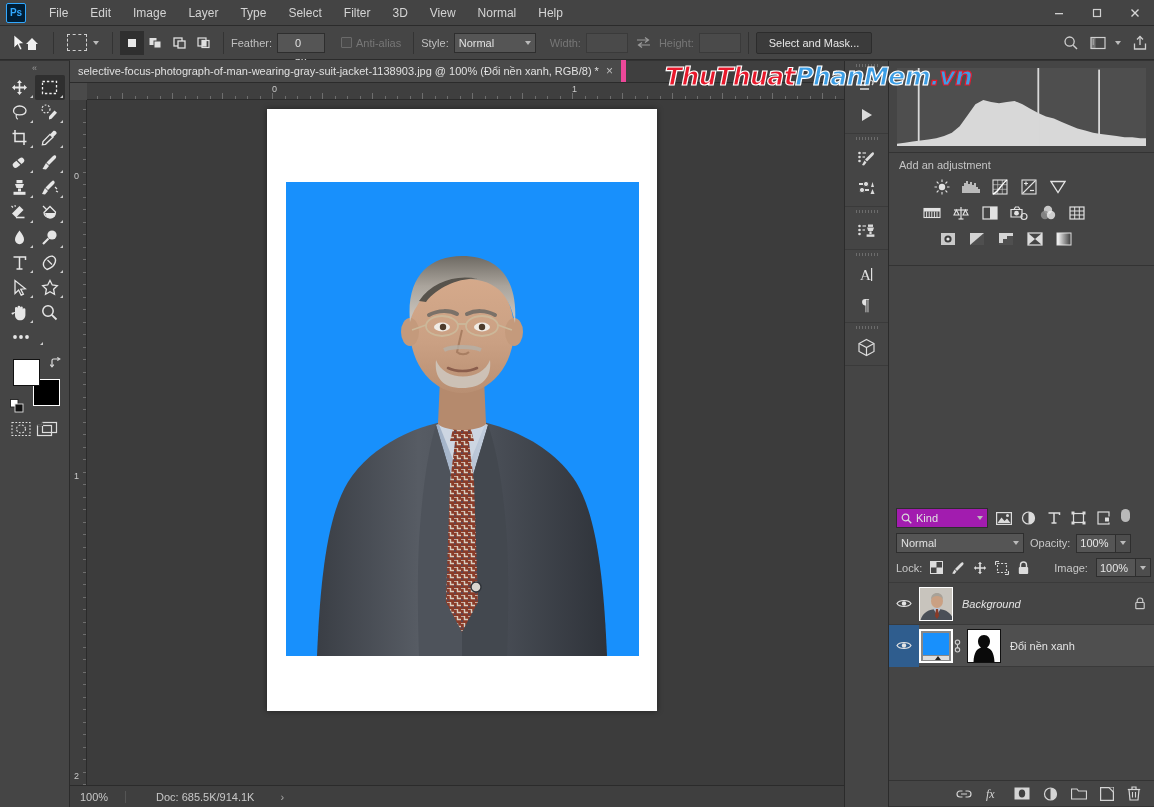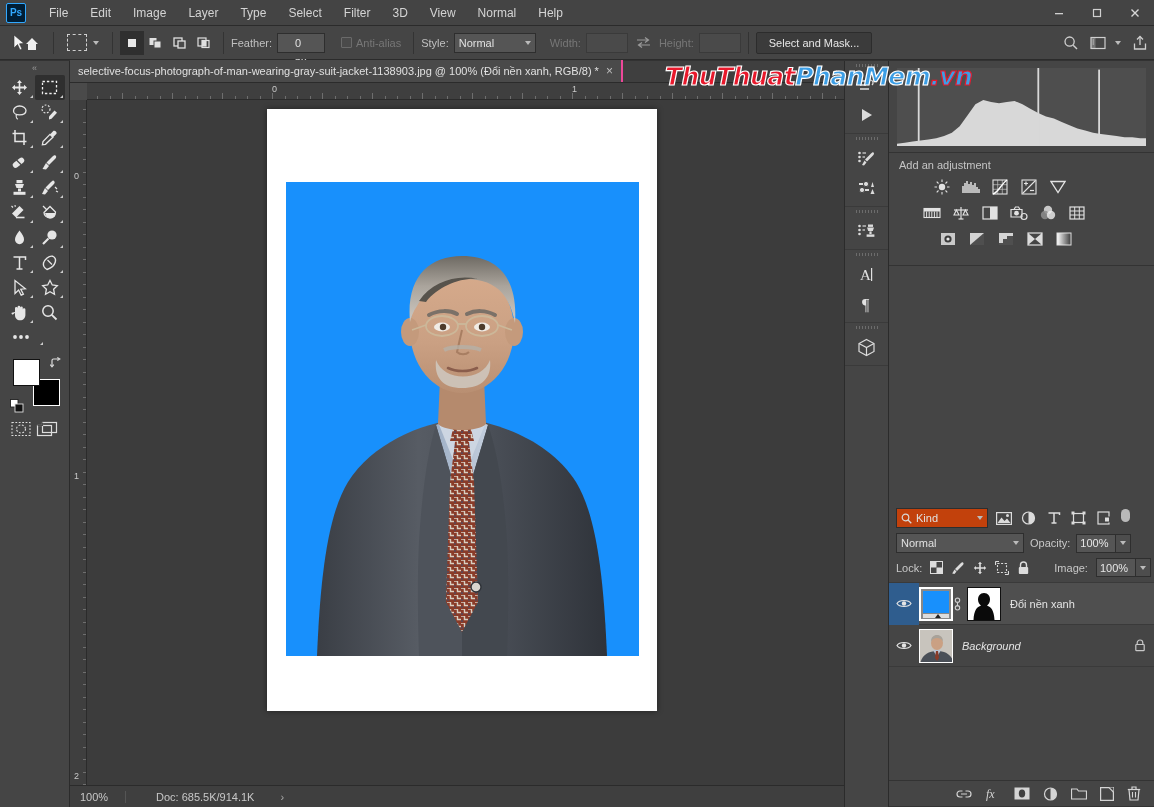--- a/index.html
+++ b/index.html
@@ -109,21 +109,21 @@
     position: absolute; left: 70px; right: 310px; top: 0; bottom: 0;
     background: #3c3c3c;
   }
   .doctab-row {
     height: 22px; background: #3f3f3f; display: flex; align-items: flex-end;
     border-bottom: 1px solid #2b2b2b; position: relative;
   }
   .doctab {
     background: #4a4a4a; height: 22px; display: flex; align-items: center;
     padding: 0 8px; font-size: 11px; color: #e0e0e0; gap: 7px;
-    border-right: 2px solid #ec4899; max-width: 600px;
+    border-right: 5px solid #ec4899; max-width: 600px;
   }
   .doctab .close-x { color: #bdbdbd; font-size: 12px; line-height: 1; }
   .tab-arrows { position:absolute; right: 4px; bottom: 4px; color:#aaa; font-size:10px; letter-spacing:-1px;}
 
   .ruler-h { position: absolute; left: 0; right: 0; top: 22px; height: 17px; background: #3f3f3f; border-bottom: 1px solid #2b2b2b; overflow:hidden;}
   .ruler-v { position: absolute; left: 0; top: 22px; width: 17px; bottom: 22px; background: #3f3f3f; border-right: 1px solid #2b2b2b; overflow:hidden;}
   .ruler-corner { position: absolute; left: 0; top: 22px; width: 17px; height: 17px; background: #4a4a4a; z-index: 3; }
   .rtick { position: absolute; background: #6e6e6e; }
   .rlabel { position: absolute; font-size: 9px; color: #c9c9c9; }
   .canvas-viewport {
@@ -182,21 +182,21 @@
   .hist-body { padding: 7px 8px 6px 8px; }
   .hist-canvas { height: 78px; background: #4e4e4e; position: relative; overflow: hidden; }
   .adj-body { padding: 6px 8px 10px 10px; }
   .adj-title { font-size: 11px; color: #c5c5c5; margin-bottom: 6px; }
   .adj-row { display: flex; gap: 7px; margin-bottom: 7px; }
   .adj-ic { width: 22px; height: 19px; display: flex; align-items: center; justify-content: center; color: #e2e2e2; }
 
   
   .lay-row1 { display: flex; align-items: center; padding: 5px 7px 4px 7px; gap: 6px; }
   .kindsel {
-    background: #c2410c; border: 1px solid #2e2e2e; height: 20px; width: 92px;
+    background: #a21caf; border: 1px solid #2e2e2e; height: 20px; width: 92px;
     display: flex; align-items: center; gap: 4px; padding: 0 4px; font-size: 11px; color: #e0e0e0;
   }
   .kindsel .cv { margin-left: auto; }
   .lay-filter-ic { width: 19px; height: 19px; display:flex; align-items:center; justify-content:center; color:#dcdcdc;}
   .toggle-pill { width: 12px; height: 19px; display:flex; align-items:flex-start; justify-content:center;}
   .toggle-pill i { width:9px;height:13px;background:#b9b9b9;border-radius:5px; display:block;}
   .lay-row2 { display: flex; align-items: center; padding: 1px 7px 4px 7px; gap: 6px; }
   .blendsel {
     background: #555; border: 1px solid #2e2e2e; height: 20px; width: 128px;
     display: flex; align-items: center; justify-content: space-between; padding: 0 4px;
@@ -1131,46 +1131,20 @@
         <div style="display:flex;">
           <div class="numfield">100%</div>
           <div class="numcv">
               <span class="tiny-caret" style="margin:0"></span>
             </div>
         </div>
       </div>
 
       <div class="layer-list">
 
-        <div class="layer-item selected">
-          <div class="eye-cell sel-bar">
-            <svg width="16" height="11" viewBox="0 0 16 11">
-                <path d="M1 5.5 C3.5 1.5 12.5 1.5 15 5.5 C12.5 9.5 3.5 9.5 1 5.5 Z" fill="none" stroke="#e4e4e4" stroke-width="1.2"></path>
-                <circle cx="8" cy="5.5" r="2.2" fill="#e4e4e4"></circle>
-              </svg>
-          </div>
-          <div class="thumb sel-border">
-            <div style="position:absolute;inset:2px 2px 6px 2px;background:#1890fc;"></div>
-            <div style="position:absolute;left:2px;right:2px;bottom:1px;height:4px;background:#ddd;"></div>
-            <div style="position:absolute;left:14px;bottom:1px;width:0;height:0;border-left:3px solid transparent;border-right:3px solid transparent;border-bottom:4px solid #222;"></div>
-          </div>
-          <div class="linkic">
-            <svg width="9" height="16" viewBox="0 0 9 16">
-                <path d="M4.5 2 a2.2 2.2 0 0 1 0 4.4 a2.2 2.2 0 0 1 0 -4.4 M4.5 9.6 a2.2 2.2 0 0 1 0 4.4 a2.2 2.2 0 0 1 0 -4.4 M4.5 6 V10" fill="none" stroke="#cfcfcf" stroke-width="1.1"></path>
-              </svg>
-          </div>
-          <div class="thumb">
-            <div style="position:absolute;inset:0;background:#fff;"></div>
-            <svg width="32" height="32" viewBox="0 0 32 32" style="position:absolute;inset:0;">
-              <path d="M16 5 C20 5 22 8 22 11.5 C22 14.5 20.5 16.5 19 17.5 C23 19 26 22 26.5 32 L5.5 32 C6 22 9 19 13 17.5 C11.5 16.5 10 14.5 10 11.5 C10 8 12 5 16 5 Z" fill="#0a0a0a"></path>
-            </svg>
-          </div>
-          <div class="layer-name">Đổi nền xanh</div>
-        </div>
-
         <div class="layer-item">
           <div class="eye-cell">
             <svg width="16" height="11" viewBox="0 0 16 11">
                 <path d="M1 5.5 C3.5 1.5 12.5 1.5 15 5.5 C12.5 9.5 3.5 9.5 1 5.5 Z" fill="none" stroke="#e4e4e4" stroke-width="1.2"></path>
                 <circle cx="8" cy="5.5" r="2.2" fill="#e4e4e4"></circle>
               </svg>
           </div>
           <div class="thumb" style="border:1px solid #fff;">
             <svg width="34" height="34" viewBox="0 0 34 34">
               <rect width="34" height="34" fill="#c8c4bd"></rect>
@@ -1182,20 +1156,46 @@
             </svg>
           </div>
           <div class="layer-name italic">Background</div>
           <div class="lock-right">
             <svg width="12" height="13" viewBox="0 0 12 13">
                 <path d="M3.2 5.5 V3.8 a2.8 2.8 0 0 1 5.6 0 V5.5" fill="none" stroke="#c8c8c8" stroke-width="1.2"></path>
                 <rect x="1.8" y="5.5" width="8.4" height="6.2" rx="0.8" fill="none" stroke="#c8c8c8" stroke-width="1.2"></rect>
               </svg>
           </div>
         </div>
+
+        <div class="layer-item selected">
+          <div class="eye-cell sel-bar">
+            <svg width="16" height="11" viewBox="0 0 16 11">
+                <path d="M1 5.5 C3.5 1.5 12.5 1.5 15 5.5 C12.5 9.5 3.5 9.5 1 5.5 Z" fill="none" stroke="#e4e4e4" stroke-width="1.2"></path>
+                <circle cx="8" cy="5.5" r="2.2" fill="#e4e4e4"></circle>
+              </svg>
+          </div>
+          <div class="thumb sel-border">
+            <div style="position:absolute;inset:2px 2px 6px 2px;background:#1890fc;"></div>
+            <div style="position:absolute;left:2px;right:2px;bottom:1px;height:4px;background:#ddd;"></div>
+            <div style="position:absolute;left:14px;bottom:1px;width:0;height:0;border-left:3px solid transparent;border-right:3px solid transparent;border-bottom:4px solid #222;"></div>
+          </div>
+          <div class="linkic">
+            <svg width="9" height="16" viewBox="0 0 9 16">
+                <path d="M4.5 2 a2.2 2.2 0 0 1 0 4.4 a2.2 2.2 0 0 1 0 -4.4 M4.5 9.6 a2.2 2.2 0 0 1 0 4.4 a2.2 2.2 0 0 1 0 -4.4 M4.5 6 V10" fill="none" stroke="#cfcfcf" stroke-width="1.1"></path>
+              </svg>
+          </div>
+          <div class="thumb">
+            <div style="position:absolute;inset:0;background:#fff;"></div>
+            <svg width="32" height="32" viewBox="0 0 32 32" style="position:absolute;inset:0;">
+              <path d="M16 5 C20 5 22 8 22 11.5 C22 14.5 20.5 16.5 19 17.5 C23 19 26 22 26.5 32 L5.5 32 C6 22 9 19 13 17.5 C11.5 16.5 10 14.5 10 11.5 C10 8 12 5 16 5 Z" fill="#0a0a0a"></path>
+            </svg>
+          </div>
+          <div class="layer-name">Đổi nền xanh</div>
+        </div>
       </div>
 
       <div class="layers-footer">
         <div class="lf-ic">
           <svg width="16" height="12" viewBox="0 0 16 12">
               <path d="M6.5 3 H4 a3 3 0 0 0 0 6 H6.5 M9.5 3 H12 a3 3 0 0 1 0 6 H9.5 M5 6 H11" fill="none" stroke="#d4d4d4" stroke-width="1.2"></path>
             </svg>
         </div>
         <div class="lf-ic">
           <svg width="16" height="14" viewBox="0 0 16 14">

